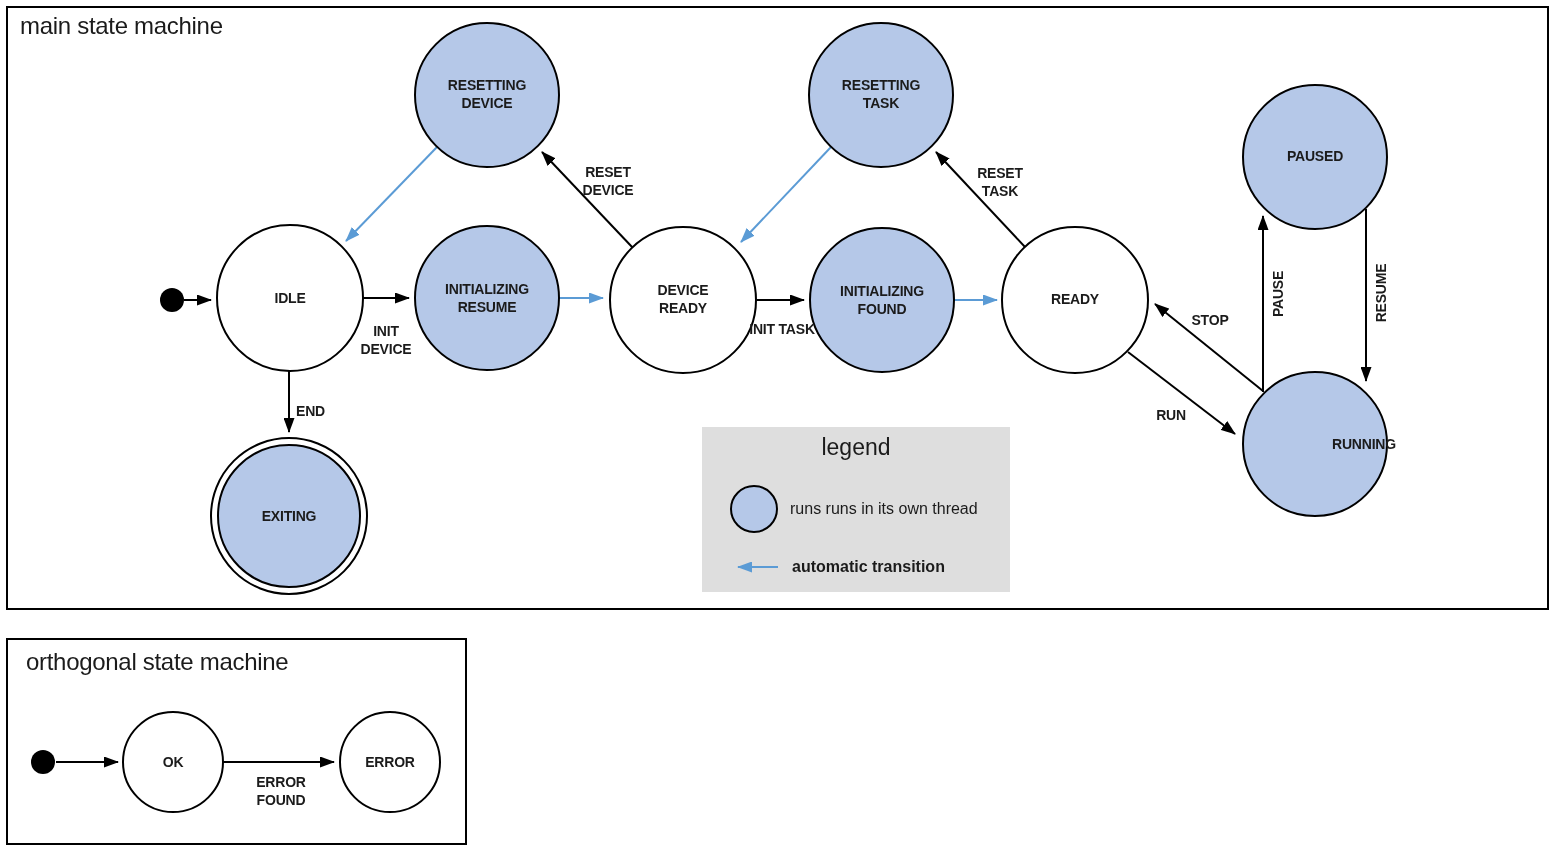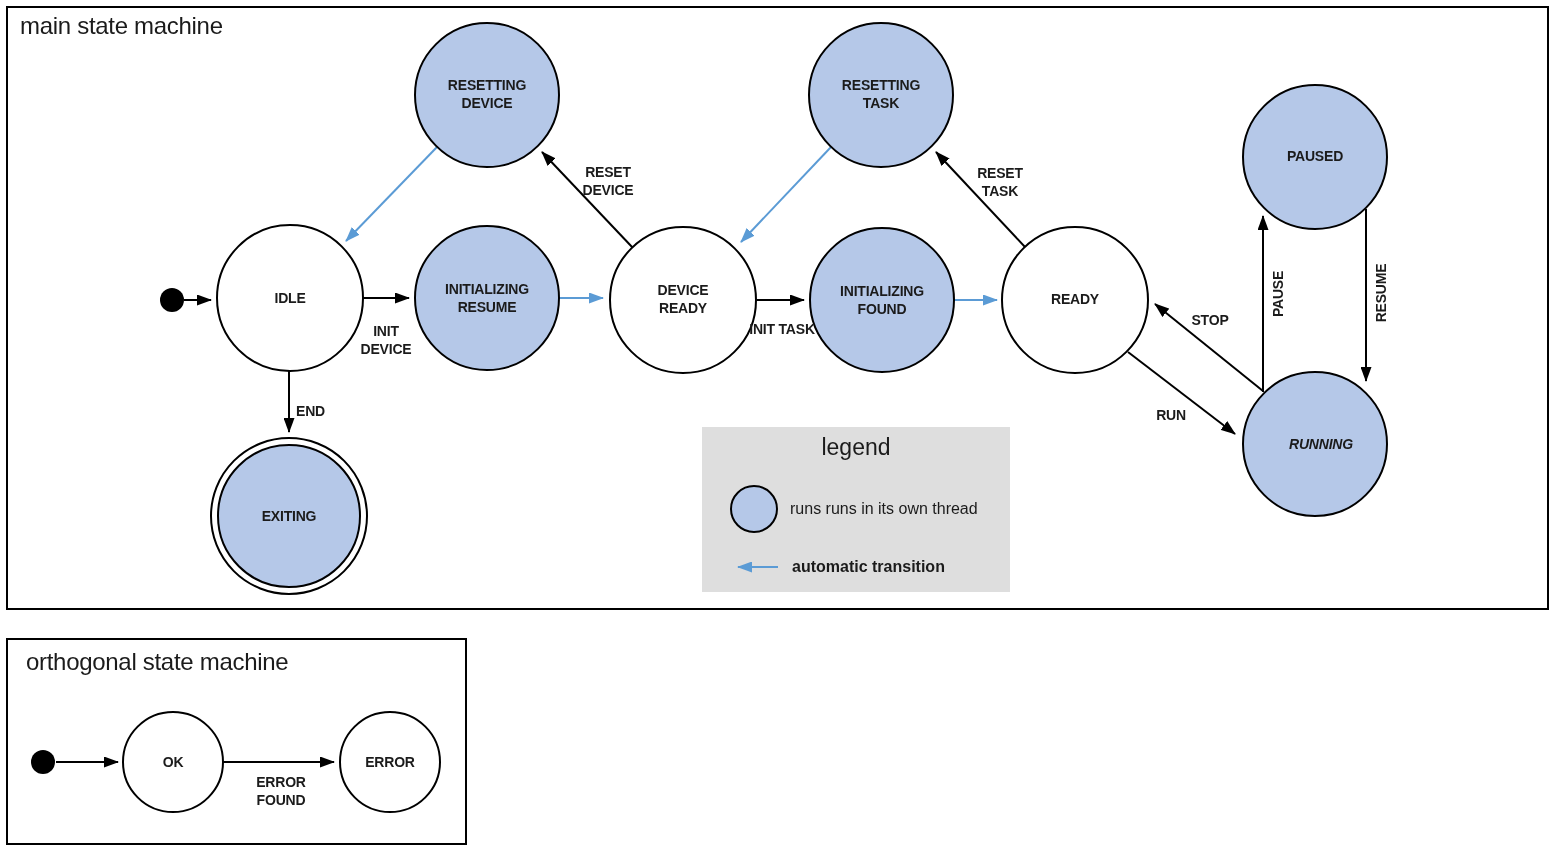--- a/index.html
+++ b/index.html
@@ -98,21 +98,21 @@
   <div class="title" style="left:26px;top:648px;">orthogonal state machine</div>
 
   <div class="lbl" style="left:290px;top:298px;width:120px;">IDLE</div>
   <div class="lbl" style="left:487px;top:94px;width:120px;">RESETTING DEVICE</div>
   <div class="lbl" style="left:487px;top:298px;width:120px;">INITIALIZING RESUME</div>
   <div class="lbl" style="left:683px;top:299px;width:100px;">DEVICE READY</div>
   <div class="lbl" style="left:881px;top:94px;width:110px;">RESETTING TASK</div>
   <div class="lbl" style="left:882px;top:300px;width:120px;">INITIALIZING FOUND</div>
   <div class="lbl" style="left:1075px;top:299px;width:100px;">READY</div>
   <div class="lbl" style="left:1315px;top:156px;width:110px;">PAUSED</div>
-  <div class="lbl" style="left:1321px;top:444px;width:110px;font-style:italic;">RUNNING</div>
+  <div class="lbl" style="left:1364px;top:444px;width:110px;">RUNNING</div>
   <div class="lbl" style="left:289px;top:516px;width:110px;">EXITING</div>
 
   <div class="lbl" style="left:386px;top:328px;width:70px;margin-top:12px;">INIT DEVICE</div>
   <div class="lbl" style="left:608px;top:181px;width:72px;">RESET DEVICE</div>
   <div class="lbl" style="left:782px;top:329px;width:70px;">INIT TASK</div>
   <div class="lbl" style="left:1000px;top:182px;width:70px;">RESET TASK</div>
   <div class="lbl nowrap" style="left:1210px;top:320px;">STOP</div>
   <div class="lbl nowrap" style="left:1171px;top:415px;">RUN</div>
   <div class="lbl rot" style="left:1278px;top:294px;">PAUSE</div>
   <div class="lbl rot" style="left:1381px;top:293px;">RESUME</div>

